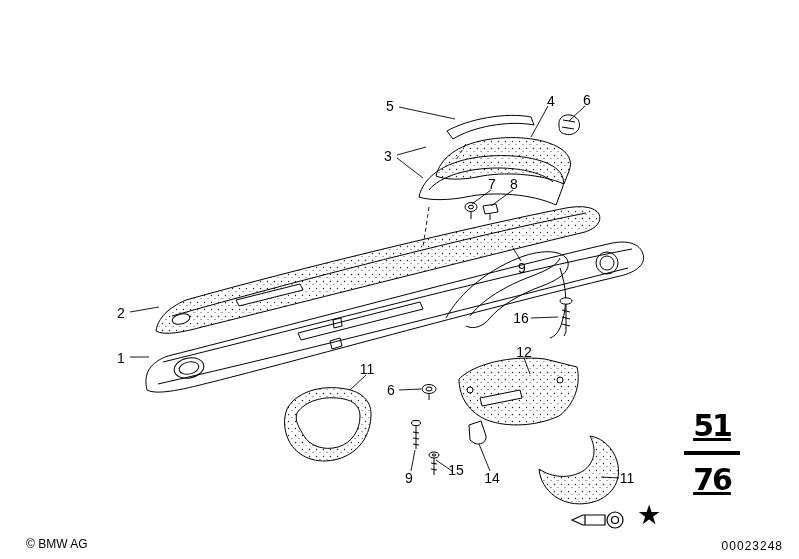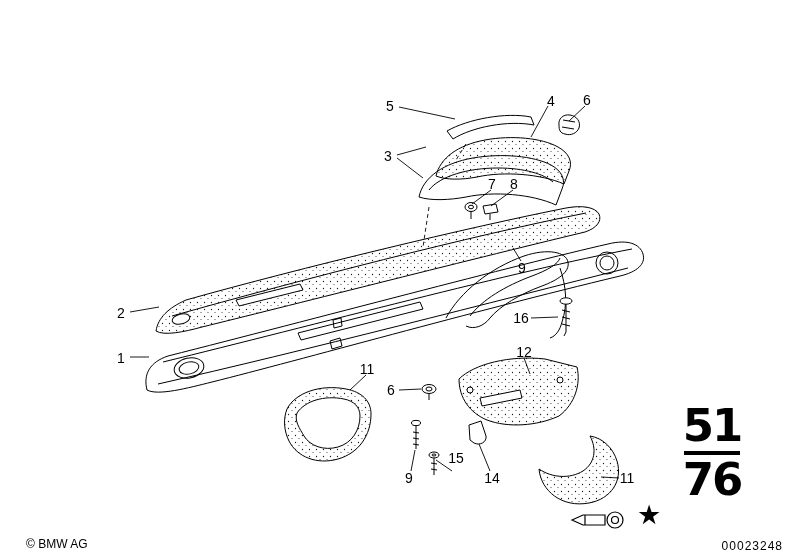--- a/index.html
+++ b/index.html
@@ -9,21 +9,21 @@
   }
   .diagram{position:absolute;left:0;top:0;}
   .callout{
     position:absolute;transform:translate(-50%,-50%);
     font-size:14px;line-height:14px;color:#000;
   }
   .section-badge{
     position:absolute;left:680px;top:403px;width:64px;text-align:center;
     font-family:"DejaVu Sans",sans-serif;font-weight:bold;
   }
-  .section-badge .num{font-size:45px;line-height:46px;letter-spacing:-2px;}
+  .section-badge .num{font-size:30px;line-height:46px;letter-spacing:-2px;text-decoration:underline;}
   .section-badge .rule{height:4px;background:#000;margin:2px 4px;}
   .copyright{position:absolute;left:26px;top:537px;font-size:12px;}
   .doc-number{position:absolute;right:16px;top:539px;font-size:12px;letter-spacing:1px;text-align:right;}
   .star{position:absolute;left:637px;top:502px;font-size:27px;line-height:27px;}
   .key-icon{position:absolute;left:570px;top:507px;}
 </style>
 </head>
 <body>
 
 <div class="page">
@@ -156,21 +156,21 @@
   <span class="callout" style="left:492px;top:184px">7</span>
   <span class="callout" style="left:514px;top:184px">8</span>
   <span class="callout" style="left:522px;top:268px">9</span>
   <span class="callout" style="left:121px;top:313px">2</span>
   <span class="callout" style="left:521px;top:318px">16</span>
   <span class="callout" style="left:121px;top:358px">1</span>
   <span class="callout" style="left:367px;top:369px">11</span>
   <span class="callout" style="left:524px;top:352px">12</span>
   <span class="callout" style="left:391px;top:390px">6</span>
   <span class="callout" style="left:409px;top:478px">9</span>
-  <span class="callout" style="left:456px;top:458px">15</span>
+  <span class="callout" style="left:456px;top:470px">15</span>
   <span class="callout" style="left:492px;top:478px">14</span>
   <span class="callout" style="left:627px;top:478px">11</span>
 
   <div class="section-badge">
     <div class="num">51</div>
     <div class="rule"></div>
     <div class="num">76</div>
   </div>
 
   <svg class="key-icon" width="60" height="26" viewBox="0 0 60 26">

